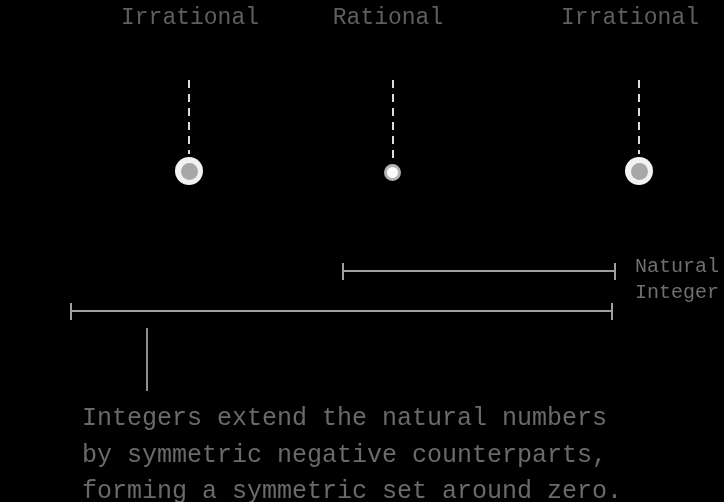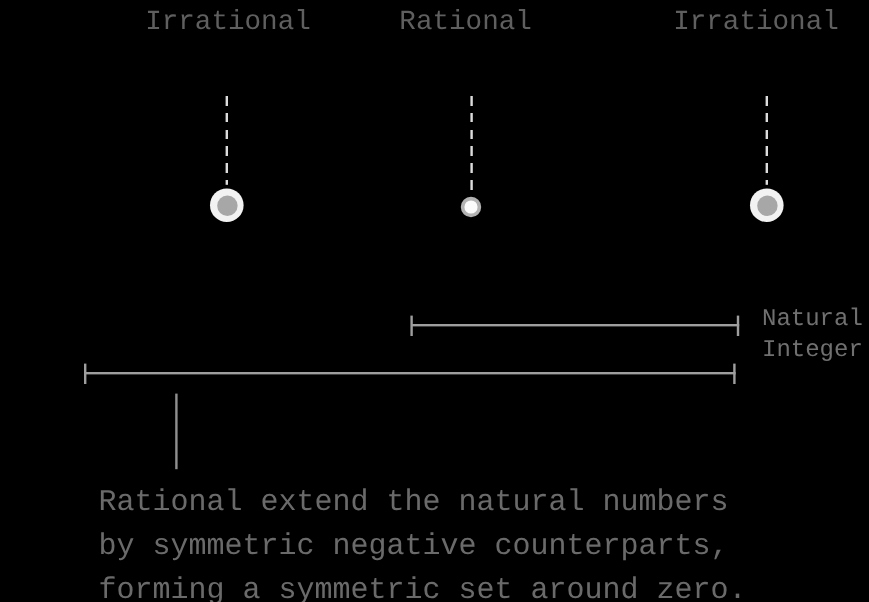--- a/index.html
+++ b/index.html
@@ -126,18 +126,18 @@
   <div class="hline" style="left:71px; top:310px; width:542px"></div>
   <div class="tick" style="left:70px; top:303px"></div>
   <div class="tick" style="left:611px; top:303px"></div>
 
   <div class="set-label" style="left:677px; top:255px">Natural</div>
   <div class="set-label" style="left:677px; top:281px">Integer</div>
 
   <div class="callout-line" style="left:146px; top:328px"></div>
 
   <div class="caption">
-    <div>Rational extend the natural numbers</div>
+    <div>Integers extend the natural numbers</div>
     <div>by symmetric negative counterparts,</div>
     <div>forming a symmetric set around zero.</div>
   </div>
 
 </div>
 
 </body></html>

